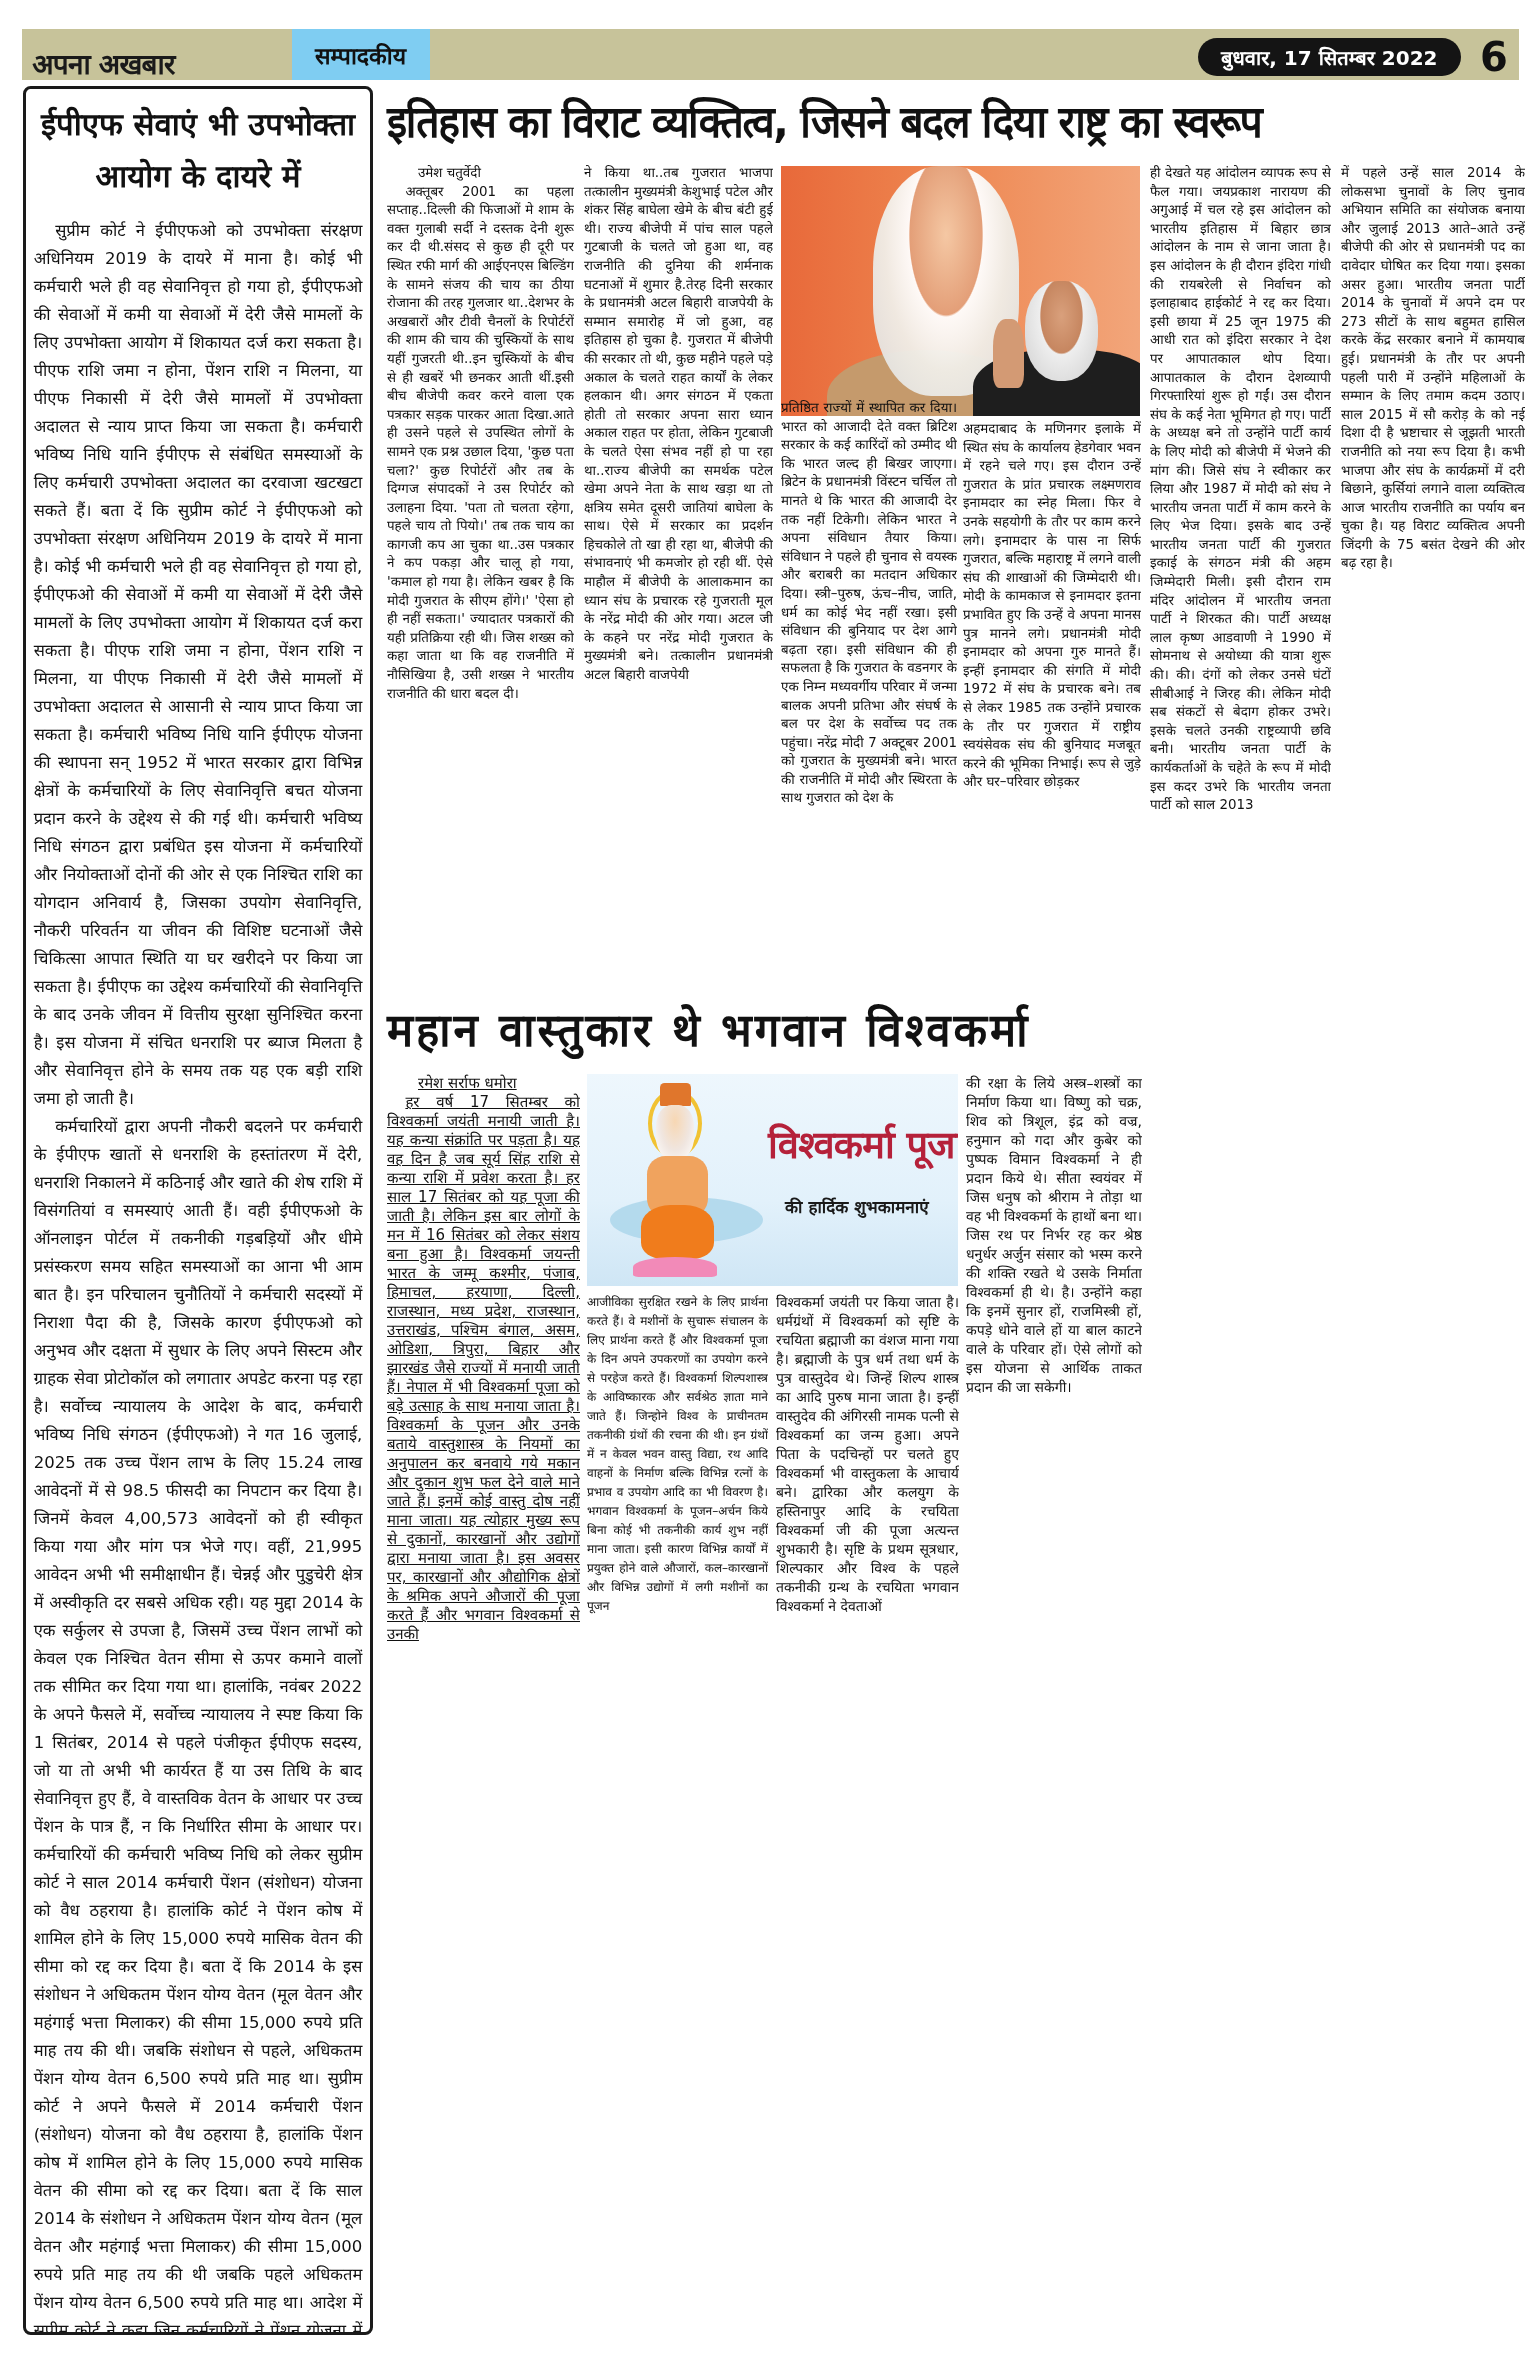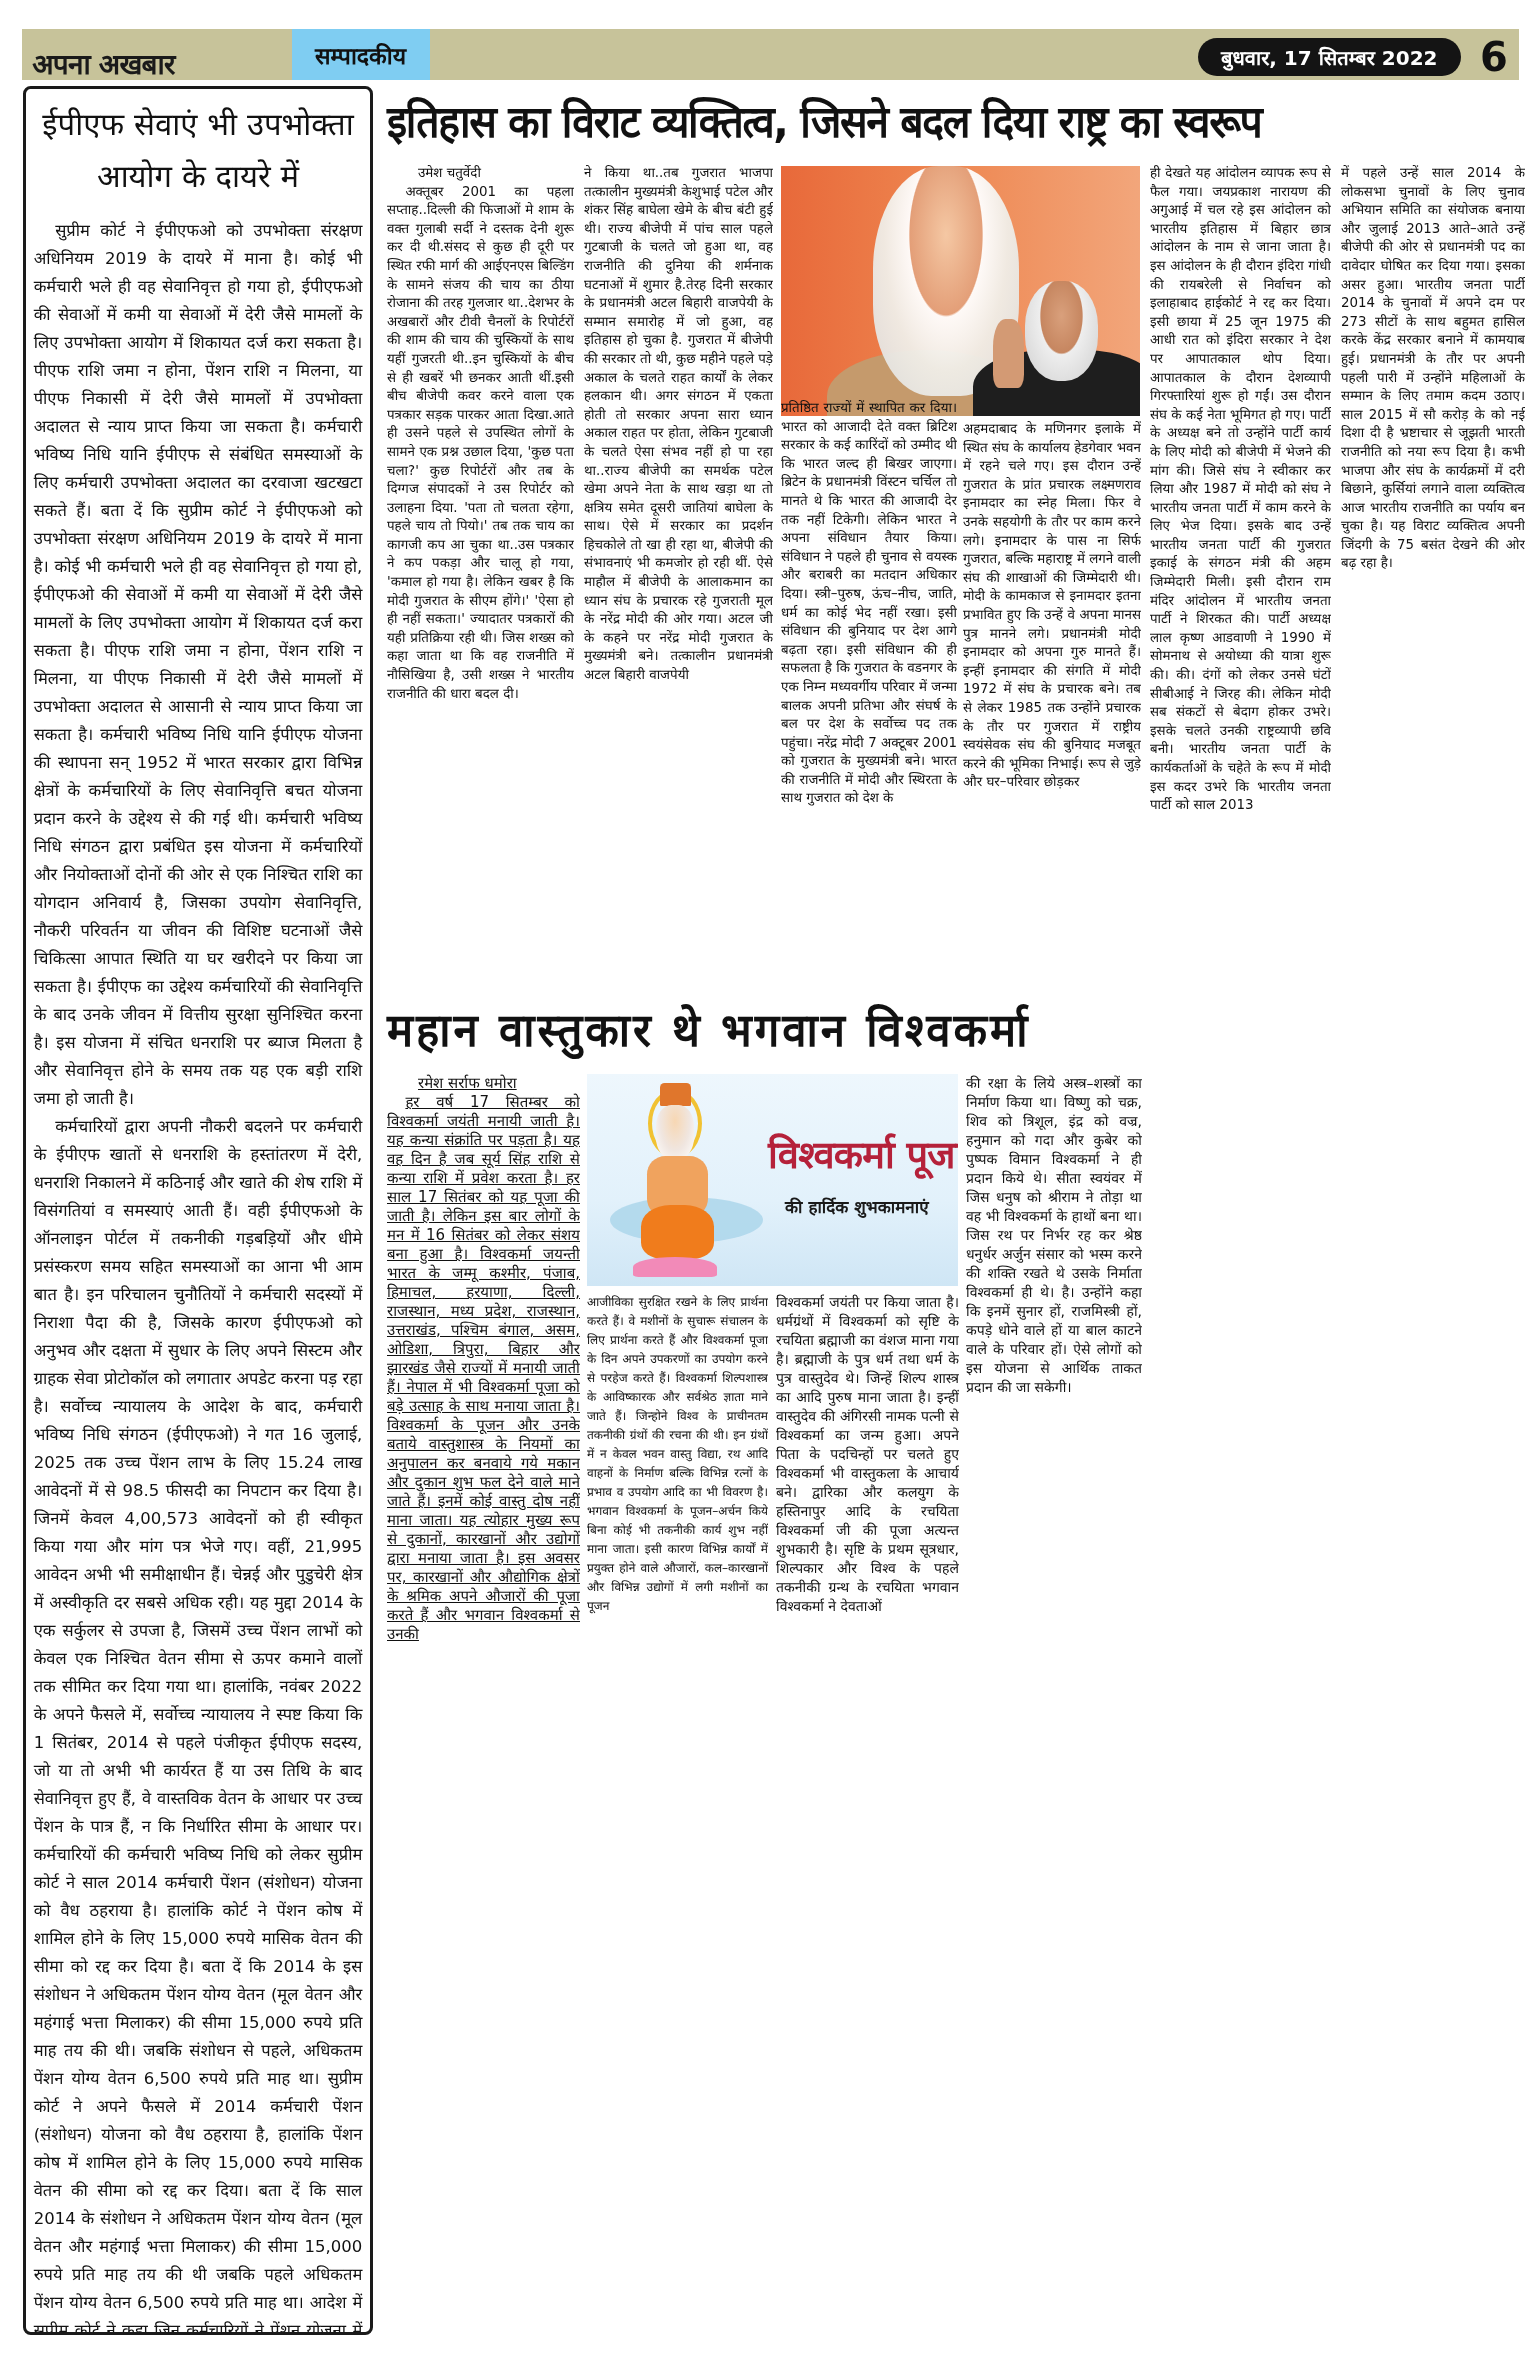--- a/index.html
+++ b/index.html
@@ -8,21 +8,21 @@
 
   
   .masthead { position: absolute; left: 21.5px; top: 29px; width: 1497px; height: 51px; background: #c7c39a; }
   .mast-brand { position: absolute; left: 10.7px; top: 7.7px; font-size: 28px; font-weight: bold; color: #1a1a1a; letter-spacing: -0.8px; margin-top: 7px; }
   .mast-section { position: absolute; left: 270px; top: 0; width: 138px; height: 51px; background: #7fcdf2; display: flex; align-items: center; justify-content: center; font-size: 23px; font-weight: bold; color: #111; }
   .mast-date { position: absolute; right: 58px; top: 9.2px; height: 38px; padding: 0 23px; background: #141414; color: #fff; border-radius: 20px; display: flex; align-items: center; font-size: 20px; font-weight: bold; }
   .mast-page { position: absolute; right: 10.7px; top: 4.6px; font-size: 40px; font-weight: bold; color: #111; }
 
   
   .left-box { position: absolute; left: 23px; top: 86px; width: 350px; height: 2249px; border: 3.8px solid #1a1a1a; border-radius: 7.7px; padding: 6.1px 7.7px 0 7.7px; overflow: hidden; }
-  .left-title { font-size: 31px; font-weight: normal; text-align: center; line-height: 52px; margin-top: 3.1px; margin-bottom: 15.3px; }
+  .left-title { font-size: 31px; font-weight: bold; text-align: center; line-height: 52px; margin-top: 3.1px; margin-bottom: 15.3px; }
   .left-body { font-size: 16.5px; line-height: 28px; text-align: justify; }
   .left-body p { text-indent: 21.5px; }
 
   
   .headline-1 { position: absolute; left: 387px; top: 94px; width: 1147px; font-size: 44px; font-weight: 900; letter-spacing: -1.5px; line-height: 55px; white-space: nowrap; font-family: "DejaVu Sans", sans-serif; transform: scaleX(0.93); transform-origin: left; }
   .col { position: absolute; font-size: 13.4px; line-height: 18.6px; text-align: justify; overflow: hidden; }
   .col p { text-indent: 18.4px; }
   .col .byline { text-indent: 31px; }
 
   .modi-photo { position: absolute; left: 781px; top: 166px; width: 359px; height: 250px; overflow: hidden; background: linear-gradient(90deg, #e8693a 0%, #ee8650 45%, #f2a67b 100%); }
@@ -37,21 +37,21 @@
 
   .vk-image { position: absolute; left: 587px; top: 1074px; width: 371px; height: 212px; background: linear-gradient(180deg, #eef7fd 0%, #e2f1fb 60%, #cfe6f5 100%); overflow: hidden; }
   .vk-figure { position: absolute; left: 46px; top: 7.7px; width: 100px; height: 192px; }
   .vk-figure .halo { position: absolute; left: 15.3px; top: 7.7px; width: 54px; height: 69px; border-radius: 50%; border: 4.6px solid #f1c232; }
   .vk-figure .head { position: absolute; left: 23px; top: 23px; width: 38px; height: 54px; border-radius: 40%; background: radial-gradient(ellipse at 50% 30%, #f7d7b3 0%, #f0e6e0 55%, #ffffff 100%); }
   .vk-figure .crown { position: absolute; left: 27px; top: 1.5px; width: 31px; height: 23px; background: #e0762c; border-radius: 4.6px 4.6px 1.5px 1.5px; }
   .vk-figure .torso { position: absolute; left: 14px; top: 74px; width: 61px; height: 61px; background: #f0a35e; border-radius: 30%; }
   .vk-figure .dhoti { position: absolute; left: 7.7px; top: 123px; width: 73px; height: 54px; background: #f07c1c; border-radius: 40% 40% 30% 30%; }
   .vk-figure .swan { position: absolute; left: -23px; top: 115px; width: 153px; height: 46px; background: #a9d4ea; border-radius: 50%; opacity: 0.8; }
   .vk-figure .lotus { position: absolute; left: 0px; top: 175px; width: 84px; height: 20px; background: #f28ab8; border-radius: 50% 50% 10% 10%; }
-  .vk-title { position: absolute; left: 181px; top: 53px; font-size: 38px; font-weight: 900; color: #b5213a; white-space: nowrap; letter-spacing: -0.8px; }
+  .vk-title { position: absolute; left: 181px; top: 43px; font-size: 38px; font-weight: 900; color: #b5213a; white-space: nowrap; letter-spacing: -0.8px; }
   .vk-sub { position: absolute; left: 198px; top: 121px; font-size: 17px; font-weight: bold; color: #1a1a1a; white-space: nowrap; }
 </style>
 </head>
 <body>
 
 <header class="masthead">
   <span class="mast-brand">अपना अखबार</span>
   <span class="mast-section">सम्पादकीय</span>
   <span class="mast-date">बुधवार, 17 सितम्बर 2022</span>
   <span class="mast-page">6</span>

